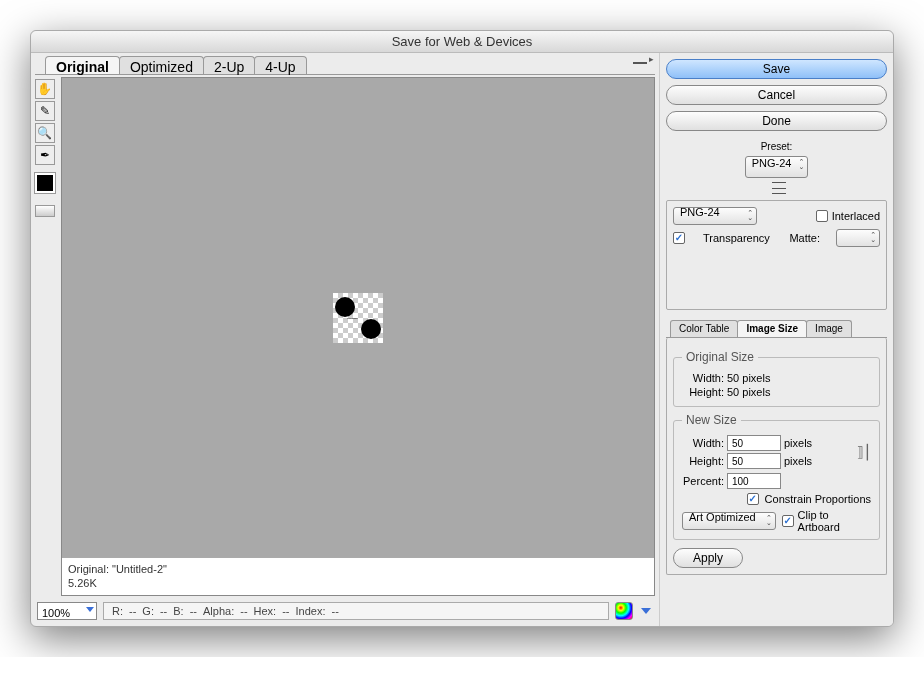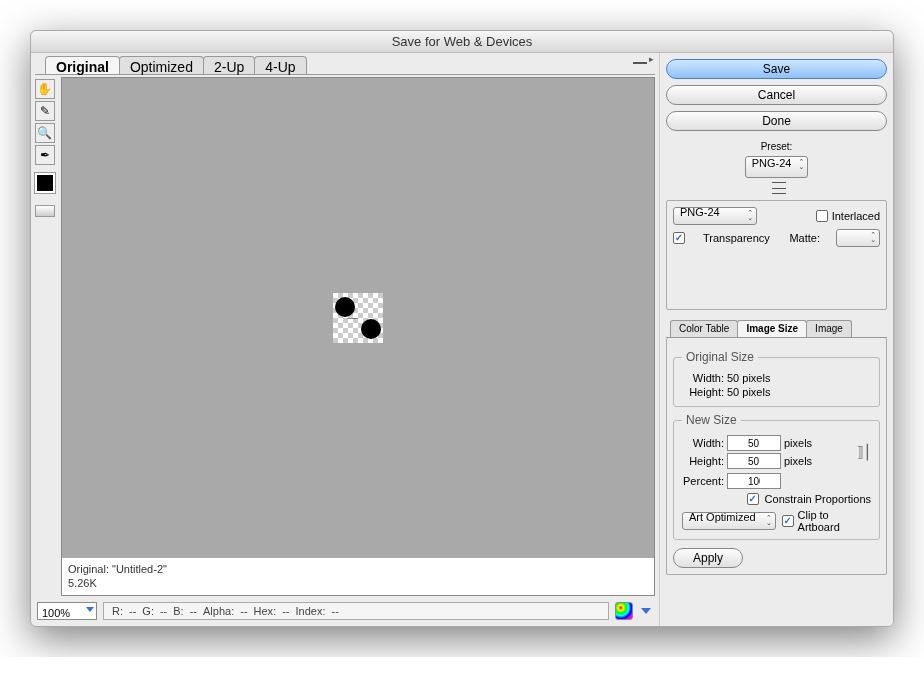--- a/index.html
+++ b/index.html
@@ -58,21 +58,21 @@
 .row { display: flex; align-items: center; gap: 6px; margin-top: 4px; }
 .chk { width: 12px; height: 12px; border: 1px solid #666; border-radius: 2px; background: #fff; display: inline-flex; align-items: center; justify-content: center; cursor: pointer; }
 .chk.checked::after { content: "✓"; font-size: 10px; color: #2a6fd0; font-weight: bold; line-height: 10px; }
 .tabrow2 { display: flex; gap: 0; border-bottom: 1px solid #999; margin-top: 4px; padding-left: 4px; }
 .tab2 { height: 17px; padding: 2px 8px 0 8px; background: #e0e0e0; border: 1px solid #999; border-bottom: none; border-radius: 3px 3px 0 0; font-size: 10px; cursor: pointer; margin-right: -1px; }
 .tab2.active { background: #f5f5f5; font-weight: bold; }
 .fieldset { border: 1px solid #bbb; border-radius: 3px; padding: 6px 8px; position: relative; margin-top: 6px; }
 .fieldset legend { font-size: 12px; padding: 0 4px; color: #555; }
 .kv { display: flex; align-items: center; gap: 3px; margin: 2px 0; font-size: 10px; }
 .kv label { width: 42px; text-align: right; }
-.numinput { width: 54px; height: 16px; border: 1px solid #888; background: #fff; padding: 0 20px; font-size: 10px; }
+.numinput { width: 54px; height: 16px; border: 1px solid #888; background: #fff; padding: 0 4px; font-size: 10px; }
 .link-icon { font-size: 14px; color: #666; margin-left: 4px; }
 .spacer { flex: 1; }
 .menugrip { width: 14px; height: 12px; display: inline-flex; flex-direction: column; justify-content: space-between; cursor: pointer; margin-left: 4px; }
 .menugrip span { height: 1px; background: #555; }
 </style>
 </head>
 <body>
 
 <div class="dialog">
   <div class="titlebar">

